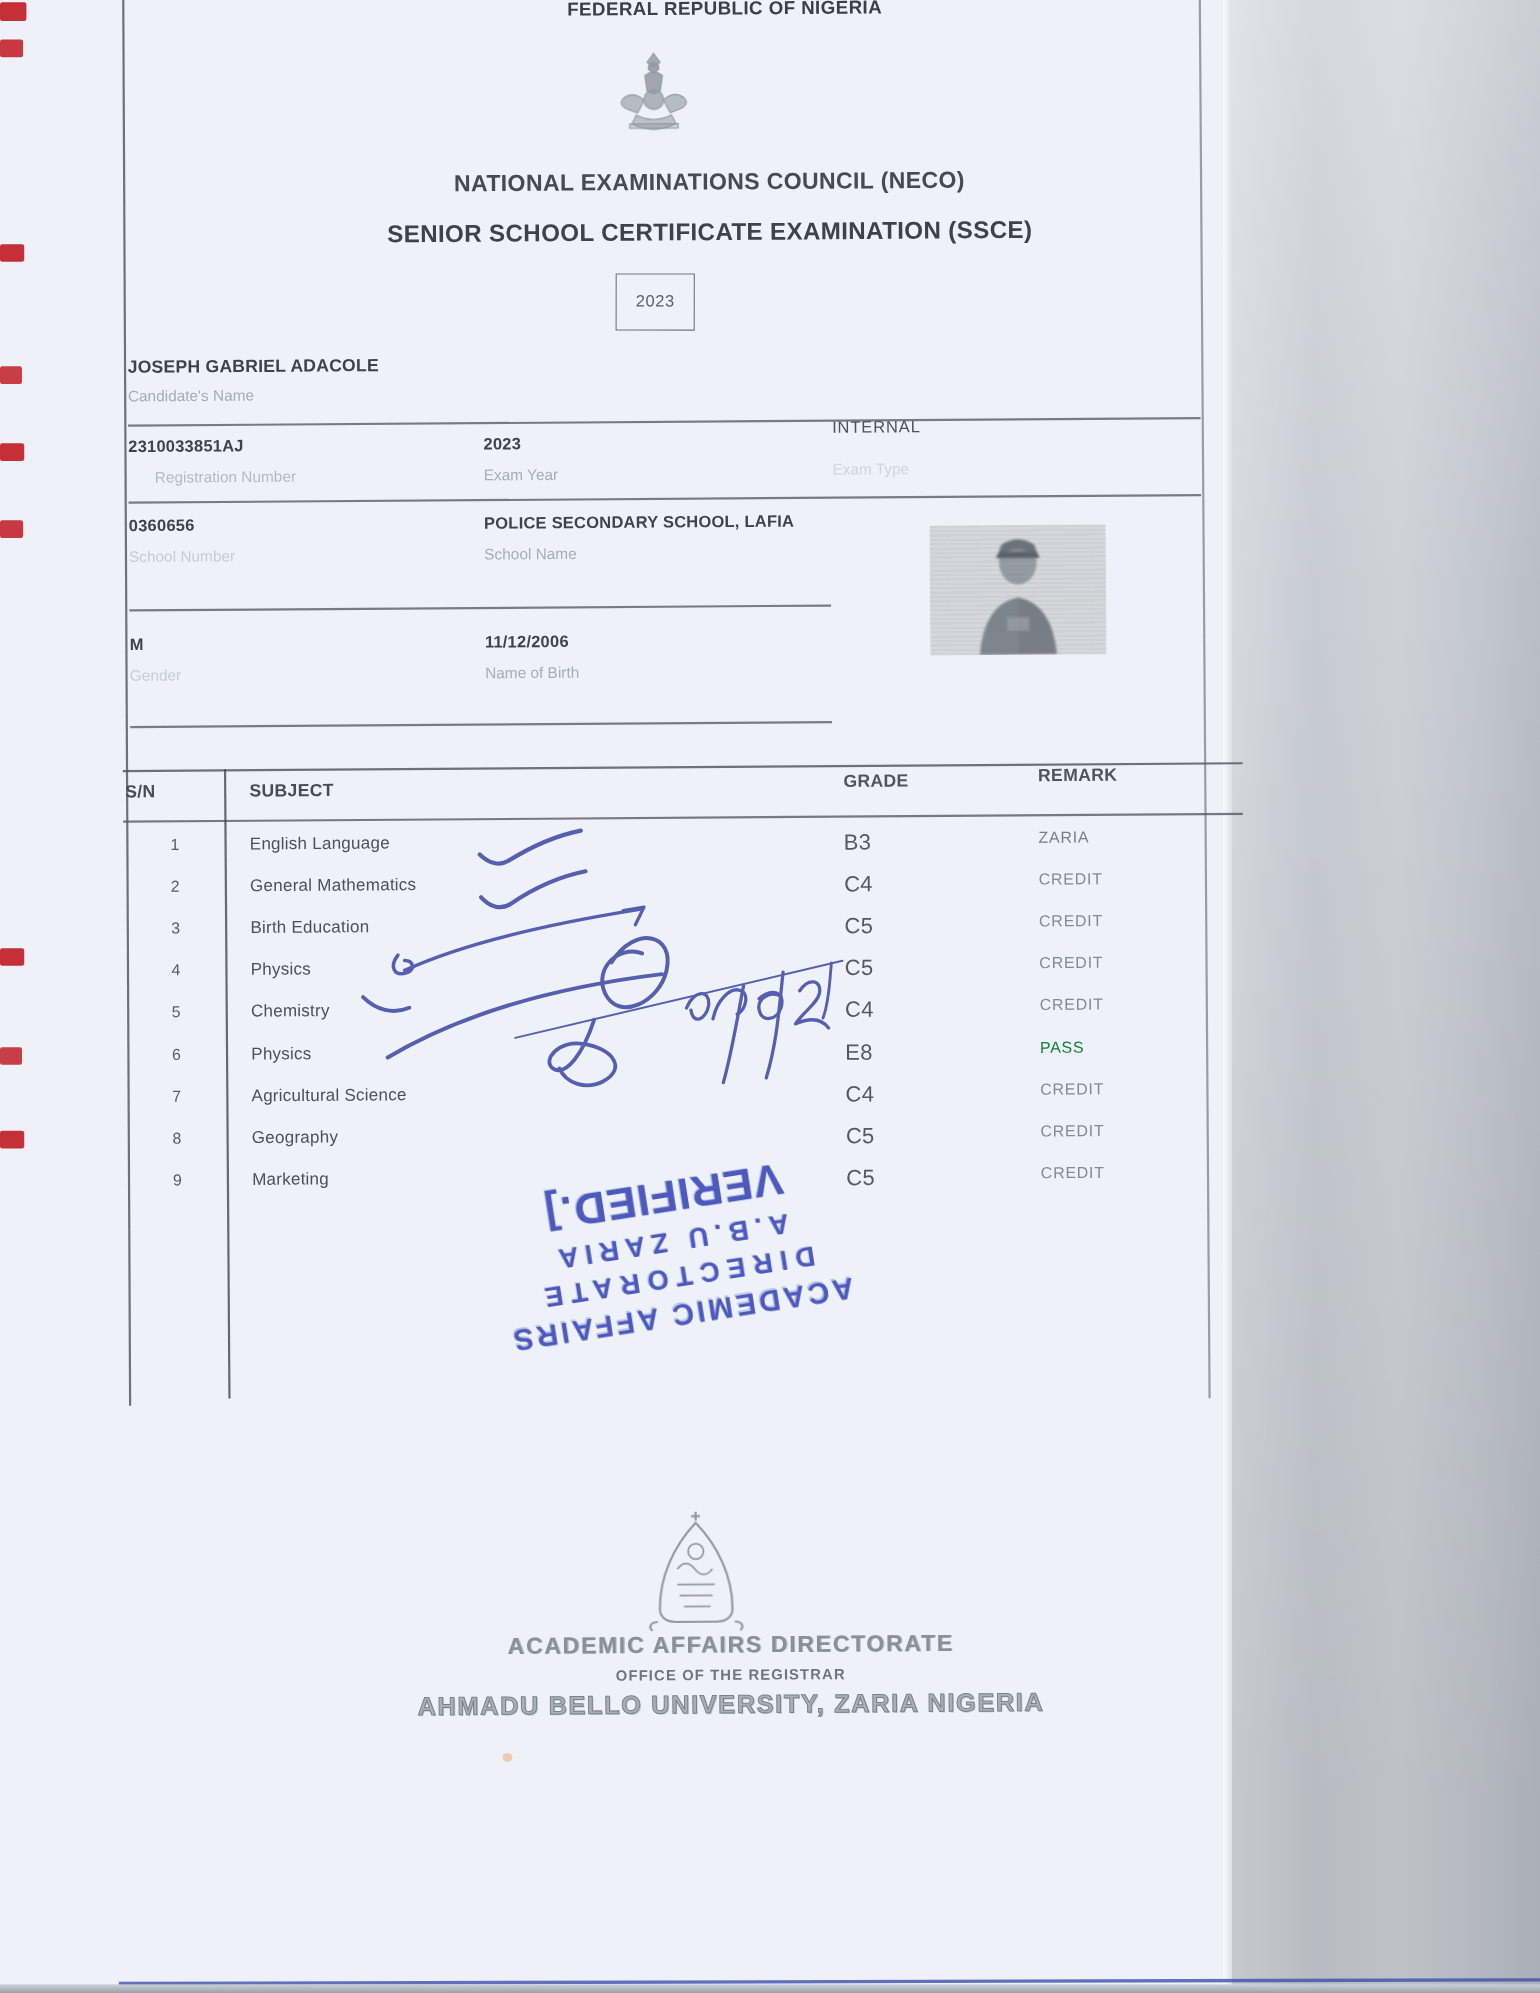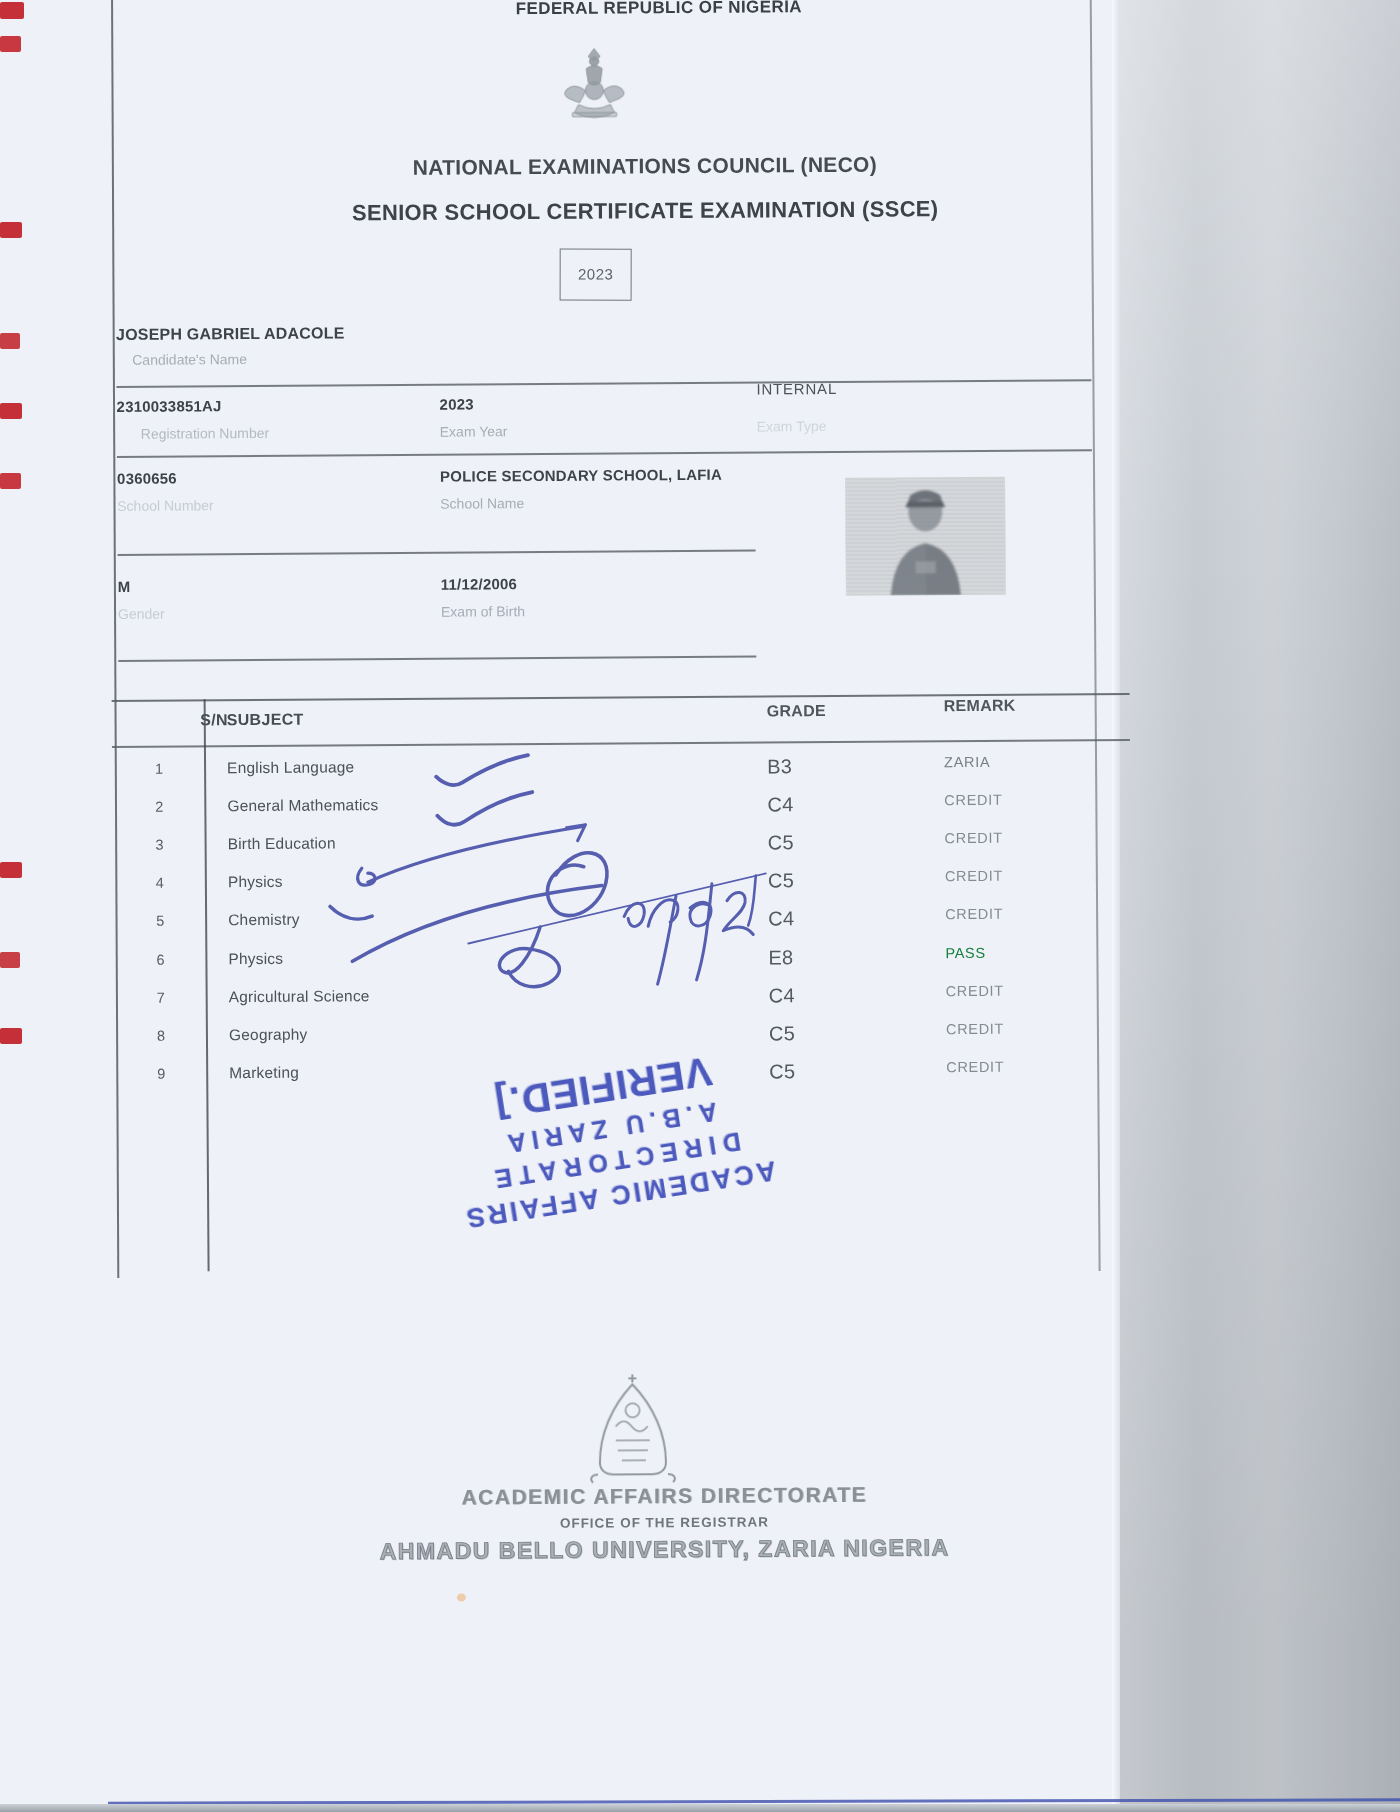--- a/index.html
+++ b/index.html
@@ -124,21 +124,21 @@
         <path d="M22 66 h44 v4 h-44 z" fill-opacity=".35"></path>
       </g>
     </svg>
 
     <div class="abs center-line h-council">NATIONAL EXAMINATIONS COUNCIL (NECO)</div>
     <div class="abs center-line h-ssce">SENIOR SCHOOL CERTIFICATE EXAMINATION (SSCE)</div>
 
     <div class="abs year-box">2023</div>
 
     <div class="abs val big" style="left:120px; top:326px;">JOSEPH GABRIEL ADACOLE</div>
-    <div class="abs lbl" style="left:136px; top:352px;">Candidate's Name</div>
+    <div class="abs lbl" style="left:120px; top:352px;">Candidate's Name</div>
     <div class="hr" style="left:120px; top:386px; width:975px;"></div>
 
     <div class="abs val" style="left:120px; top:398px;">2310033851AJ</div>
     <div class="abs lbl mid" style="left:120px; top:426px;margin-left:24px;">Registration Number</div>
     <div class="abs val" style="left:443px; top:398px;">2023</div>
     <div class="abs lbl" style="left:443px; top:426px;">Exam Year</div>
     <div class="abs val light" style="left:760px; top:385px; letter-spacing:.8px;text-align:right;">INTERNAL</div>
     <div class="abs lbl vfaint" style="left:760px; top:423px;">Exam Type</div>
     <div class="hr" style="left:120px; top:456px; width:975px;"></div>
 
@@ -156,28 +156,28 @@
         <path d="M63 24 h34 l3 6 h-40 z" fill="#4c525a"></path>
         <path d="M45 118 q4 -46 35 -52 q31 6 35 52 z" fill="#6d737b"></path>
         <path d="M45 118 q4 -46 35 -52 l0 52 z" fill="#7a8088" opacity=".6"></path>
         <rect x="70" y="84" width="20" height="12" fill="#9aa0a7" opacity=".7"></rect>
       </svg>
     </div>
 
     <div class="abs val" style="left:120px; top:578px;">M</div>
     <div class="abs lbl faint" style="left:120px; top:606px;">Gender</div>
     <div class="abs val" style="left:443px; top:578px;">11/12/2006</div>
-    <div class="abs lbl" style="left:443px; top:606px;">Exam of Birth</div>
+    <div class="abs lbl" style="left:443px; top:606px;">Name of Birth</div>
     <div class="hr" style="left:120px; top:660px; width:638px;"></div>
 
     <div class="hr" style="left:113px; top:700px; width:1018px; opacity:.85;"></div>
     <div class="hr" style="left:113px; top:746px; width:1018px; opacity:.8;"></div>
     <div class="vline" style="left:205px; top:700px; height:572px; opacity:.8;"></div>
 
-    <div class="abs th" style="left:115px; top:712px; width:114px; text-align:right;">S/N</div>
+    <div class="abs th" style="left:115px; top:712px; width:114px; text-align:left;">S/N</div>
     <div class="abs th" style="left:228px; top:712px;">SUBJECT</div>
     <div class="abs th" style="left:768px; top:707px; color:#50555d;">GRADE</div>
     <div class="abs th" style="left:945px; top:703px; color:#50555d;">REMARK</div>
 
     <div class="trow" style="top:752px;">
       <span class="sn">1</span>
         <span class="subj">English Language</span>
         <span class="grade">B3</span>
         <span class="remark" style="color:#787e87;">ZARIA</span>
     </div>

